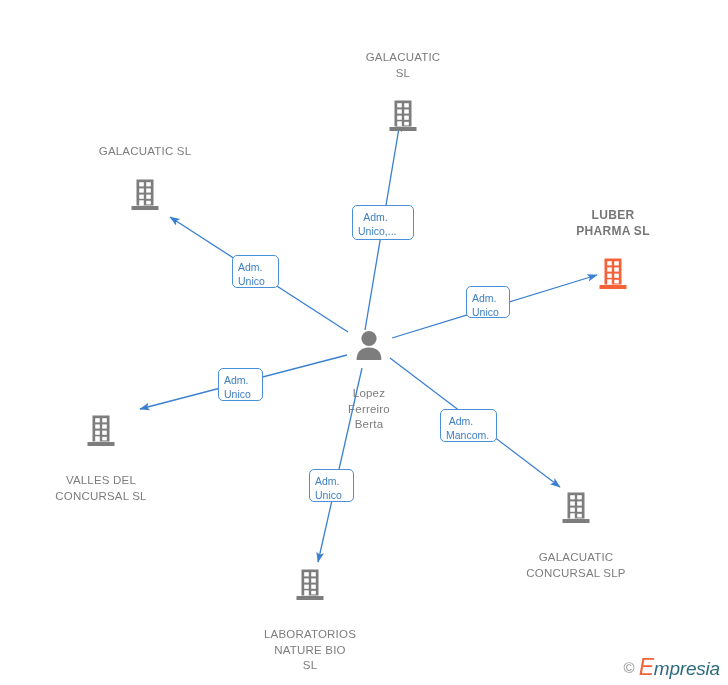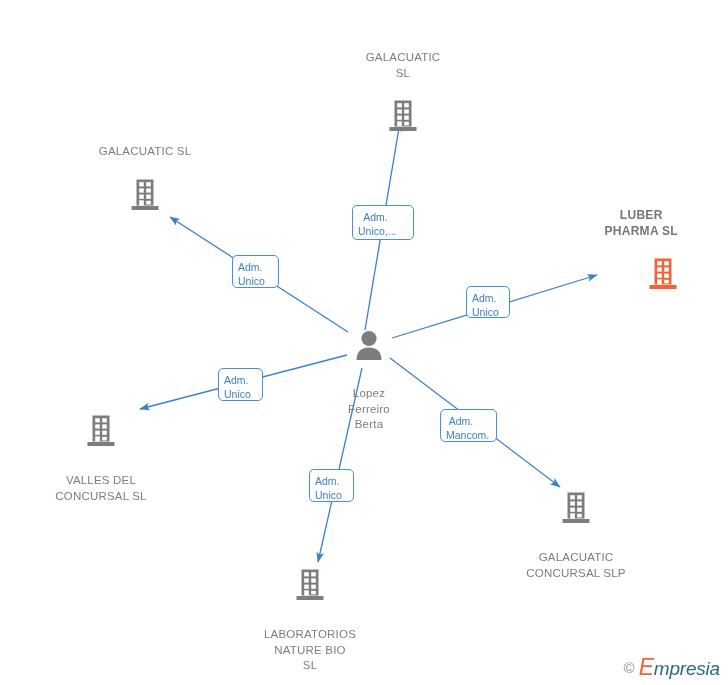--- a/index.html
+++ b/index.html
@@ -145,21 +145,21 @@
             <rect x="9.2" y="9.4" width="4.6" height="4.2" fill="#ffffff"></rect>
             <rect x="16.2" y="9.4" width="4.6" height="4.2" fill="#ffffff"></rect>
             <rect x="9.2" y="15.6" width="4.6" height="4.2" fill="#ffffff"></rect>
             <rect x="16.2" y="15.6" width="4.6" height="4.2" fill="#ffffff"></rect>
             <rect x="9.2" y="21.3" width="4.6" height="5.3" fill="#ffffff"></rect>
             <rect x="16.2" y="21.8" width="4.6" height="3.6" fill="#ffffff"></rect>
             <rect x="1.5" y="27" width="27" height="4" fill="#7d7d7d"></rect>
           </svg></span>
         <span class="node-label">GALACUATIC SL</span>
       </div>
-      <div class="node label-above" style="left: 598px; top: 208px; align-items: flex-end;">
+      <div class="node label-above" style="left: 613px; top: 208px;">
         <span class="node-icon"><svg width="30" height="32" viewBox="0 0 30 32">
             <rect x="6.5" y="0.5" width="17" height="26" fill="#f4623a"></rect>
             <rect x="9.2" y="3.2" width="4.6" height="4.2" fill="#ffffff"></rect>
             <rect x="16.2" y="3.2" width="4.6" height="4.2" fill="#ffffff"></rect>
             <rect x="9.2" y="9.4" width="4.6" height="4.2" fill="#ffffff"></rect>
             <rect x="16.2" y="9.4" width="4.6" height="4.2" fill="#ffffff"></rect>
             <rect x="9.2" y="15.6" width="4.6" height="4.2" fill="#ffffff"></rect>
             <rect x="16.2" y="15.6" width="4.6" height="4.2" fill="#ffffff"></rect>
             <rect x="9.2" y="21.3" width="4.6" height="5.3" fill="#ffffff"></rect>
             <rect x="16.2" y="21.8" width="4.6" height="3.6" fill="#ffffff"></rect>

